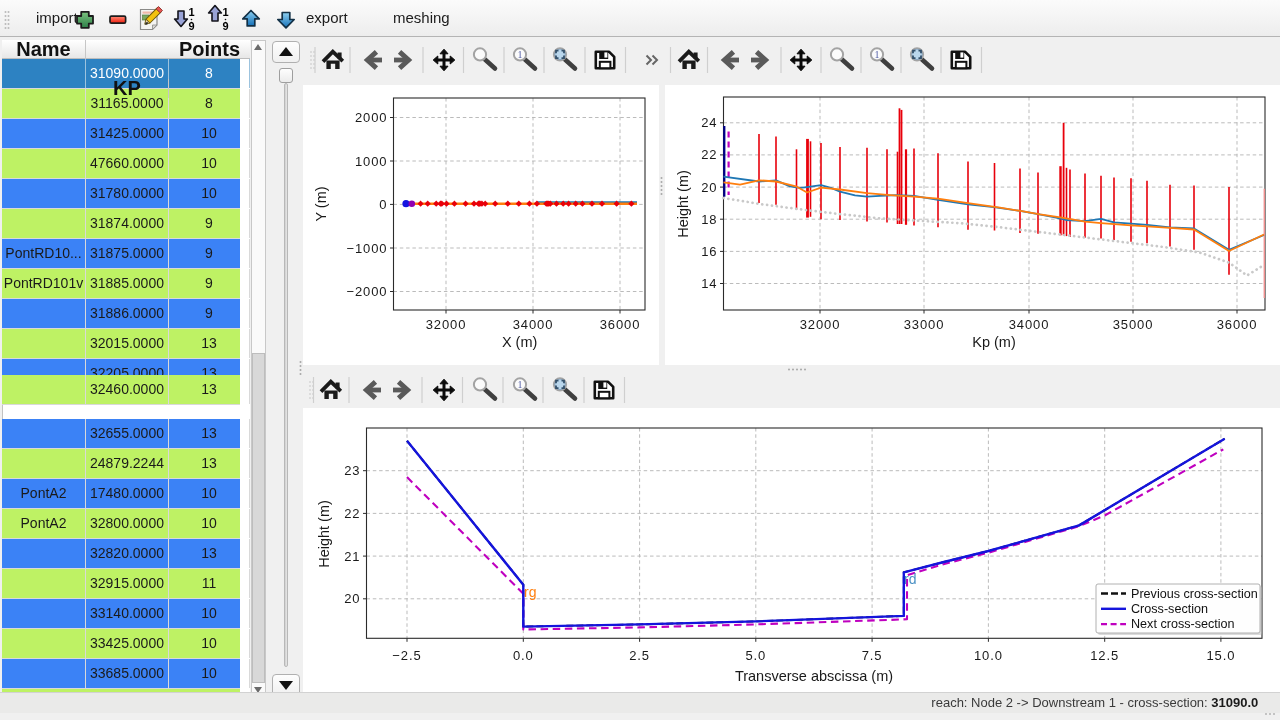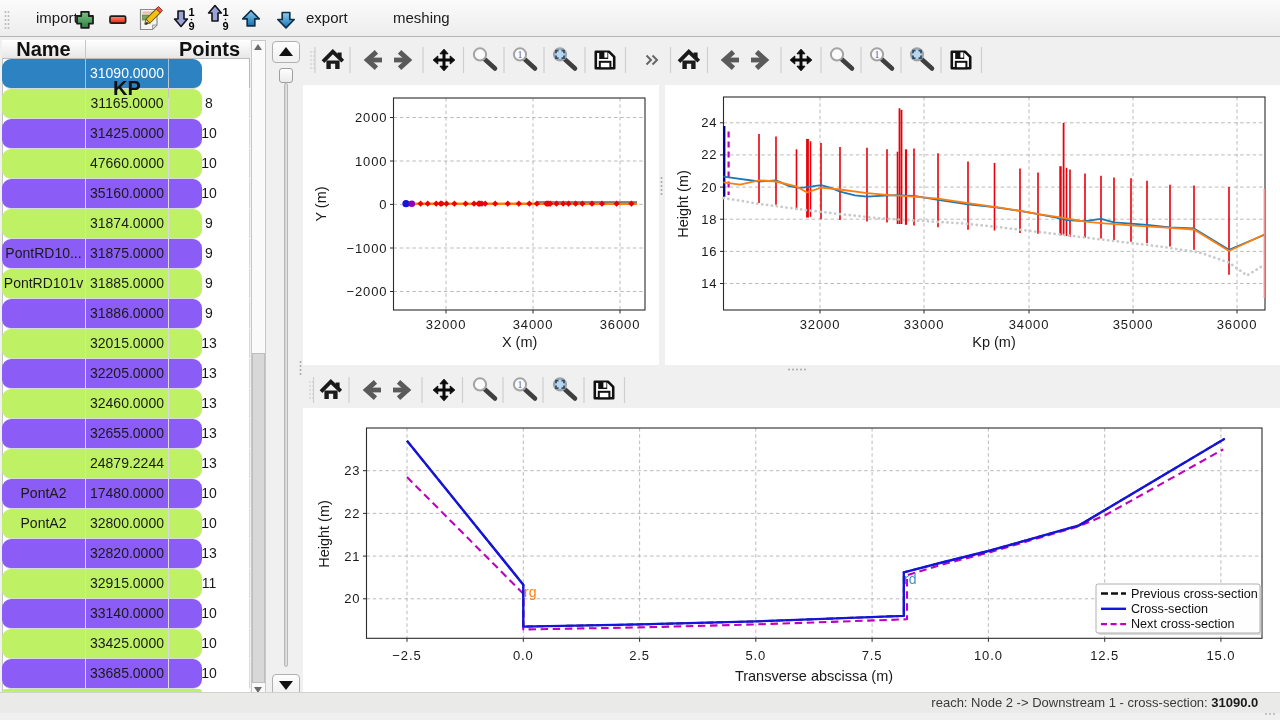--- a/index.html
+++ b/index.html
@@ -6,23 +6,23 @@
   font-family:"Liberation Sans",sans-serif;}
 #toolbar{position:absolute;left:0;top:0;width:1280px;height:36px;
   background:linear-gradient(#fbfbfb,#ededed);border-bottom:1px solid #b4b4b4;}
 .mlabel{position:absolute;top:0;height:36px;line-height:36px;font-size:15px;color:#1c1c1c;}
 #tablewrap{position:absolute;left:2px;top:40px;width:248px;height:657px;background:#fff;
   border:1px solid #c2c2c2;border-right:none;box-sizing:border-box;}
 #thead{position:absolute;left:2px;top:40px;width:248px;height:19px;
   background:linear-gradient(#ffffff,#e7e7e7);border-bottom:1px solid #bdbdbd;box-sizing:border-box;}
 #thead div{position:absolute;top:0;height:19px;line-height:18px;font-size:20px;font-weight:bold;
   color:#111;text-align:center;border-right:1px solid #c6c6c6;box-sizing:border-box;}
-.trow{position:absolute;left:2px;width:200px;height:30px;box-sizing:border-box;
-  border-bottom:1px solid #d9d9d9;border-radius:9px;}
-.trow.w{background:#8b5cf6;}
+.trow{position:absolute;left:2px;width:238px;height:30px;box-sizing:border-box;
+  border-bottom:1px solid #d9d9d9;}
+.trow.w{background:#3b82f6;}
 .trow.g{background:#bef264;}
 .trow.sel{background:#2d82c2;}
 .trow div{position:absolute;top:0;height:29px;line-height:29px;font-size:14px;color:#1a1a1a;
   text-align:center;border-right:1px solid #d9d9d9;box-sizing:border-box;overflow:hidden;}
 .trow.sel div{color:#ffffff;border-right-color:#9cc3de;}
 .c1{left:0;width:84px;}
 .c2{left:84px;width:83px;}
 .c3{left:167px;width:81px;}
 #vscroll{position:absolute;left:251px;top:40px;width:15px;height:657px;background:#fafafa;
   border:1px solid #c8c8c8;box-sizing:border-box;}
@@ -62,21 +62,21 @@
     <div class="c2">31425.0000</div>
     <div class="c3">10</div>
   </div>
 <div class="trow g" style="top:149px">
     <div class="c1"></div>
     <div class="c2">47660.0000</div>
     <div class="c3">10</div>
   </div>
 <div class="trow w" style="top:179px">
     <div class="c1"></div>
-    <div class="c2">35160.0000</div>
+    <div class="c2">31780.0000</div>
     <div class="c3">10</div>
   </div>
 <div class="trow g" style="top:209px">
     <div class="c1"></div>
     <div class="c2">31874.0000</div>
     <div class="c3">9</div>
   </div>
 <div class="trow w" style="top:239px">
     <div class="c1">PontRD10...</div>
     <div class="c2">31875.0000</div>
@@ -95,21 +95,21 @@
 <div class="trow g" style="top:329px">
     <div class="c1"></div>
     <div class="c2">32015.0000</div>
     <div class="c3">13</div>
   </div>
 <div class="trow w" style="top:359px">
     <div class="c1"></div>
     <div class="c2">32205.0000</div>
     <div class="c3">13</div>
   </div>
-<div class="trow g" style="top:389px">
+<div class="trow g" style="top:375px">
     <div class="c1"></div>
     <div class="c2">32460.0000</div>
     <div class="c3">13</div>
   </div>
 <div class="trow w" style="top:419px">
     <div class="c1"></div>
     <div class="c2">32655.0000</div>
     <div class="c3">13</div>
   </div>
 <div class="trow g" style="top:449px">

